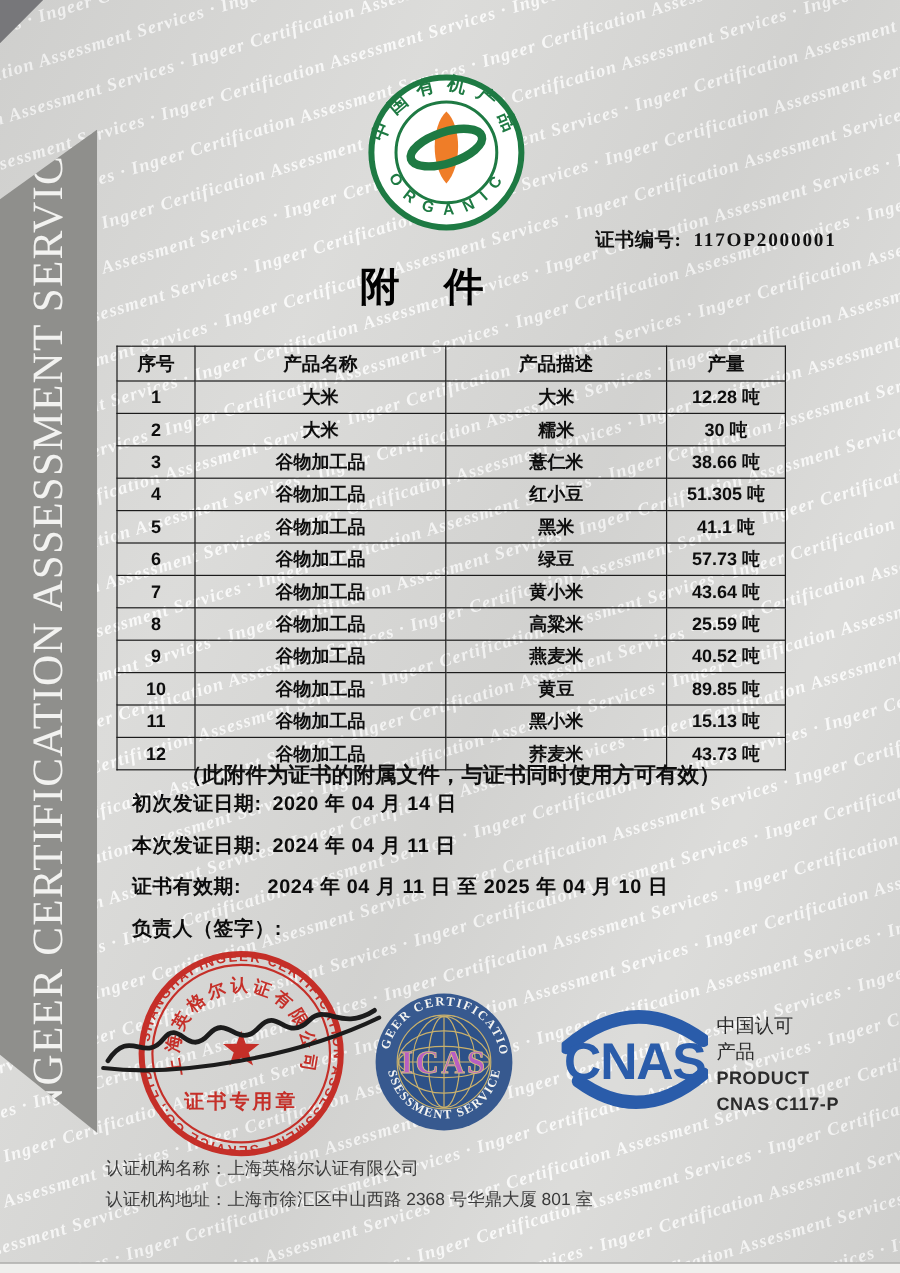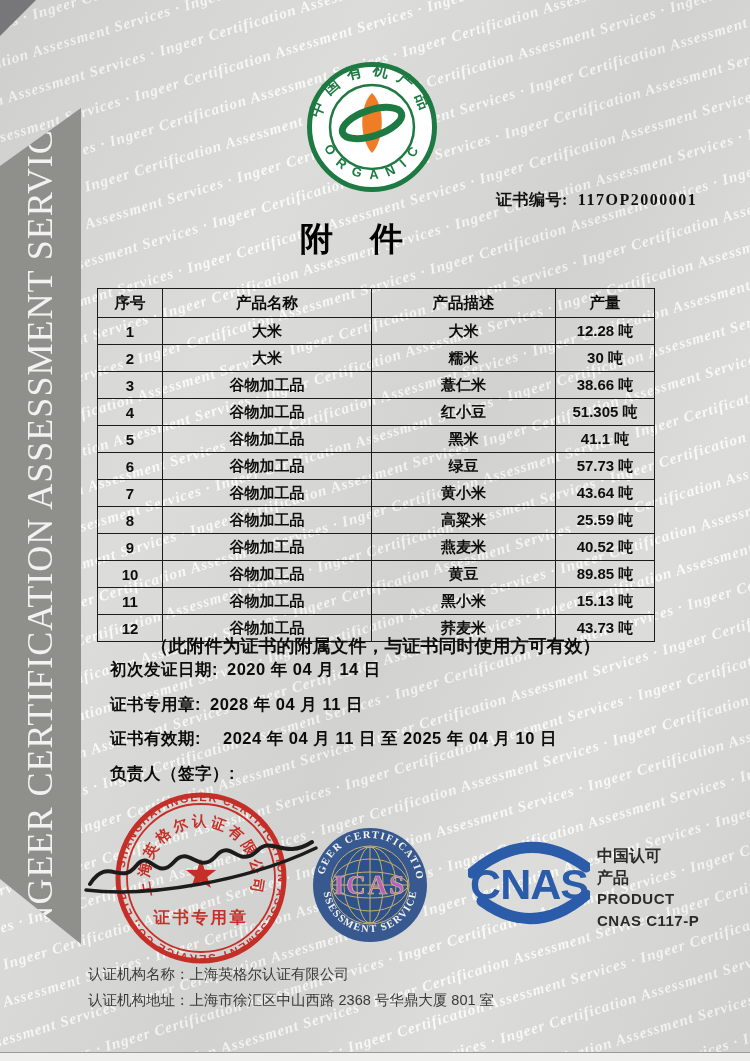--- a/index.html
+++ b/index.html
@@ -51,21 +51,21 @@
   .date-line .val{margin-left:9px;}
   .date-line.l1{top:659px;} .date-line.l2{top:694px;}
   .date-line.l3{top:728px;} .date-line.l3 .val{margin-left:22px;}
   .date-line.l4{top:763px;}
 
   .stamp{position:absolute;left:112px;top:789px;}
   .signature{position:absolute;left:80px;top:822px;z-index:7;}
   .icas-seal{position:absolute;left:311px;top:826px;}
   .cnas-logo{position:absolute;left:468px;top:837px;}
   .cnas-text{position:absolute;left:597px;top:845px;line-height:21.5px;white-space:nowrap;}
-  .cnas-text .cn{font-size:16px;color:#2b2b2b;font-weight:700;}
+  .cnas-text .cn{font-size:16px;color:#2b2b2b;font-weight:400;}
   .cnas-text .en{font-size:15px;color:#2b2b2b;font-weight:bold;letter-spacing:0.5px;}
 
   .footer{position:absolute;left:88px;top:962px;font-size:14.5px;color:#3a3a3a;
           line-height:25.5px;white-space:nowrap;}
   .footer .gap{display:inline-block;width:44px;}
 
   .bottom-edge{position:absolute;left:0;bottom:0;width:750px;height:8px;background:#efefed;
                border-top:1.5px solid #9a9a98;z-index:8;}
 </style>
 </head>
@@ -241,21 +241,21 @@
       </tr>
         </tbody>
     </table>
 
     <div class="table-note">（此附件为证书的附属文件，与证书同时使用方可有效）</div>
 
     <div class="date-line l1">
       <span>初次发证日期:</span><span class="val">2020 年 04 月 14 日</span>
     </div>
     <div class="date-line l2">
-      <span>证书专用章:</span><span class="val">2028 年 04 月 11 日</span>
+      <span>本次发证日期:</span><span class="val">2024 年 04 月 11 日</span>
     </div>
     <div class="date-line l3">
       <span>证书有效期:</span><span class="val">2024 年 04 月 11 日 至 2025 年 04 月 10 日</span>
     </div>
     <div class="date-line l4">
       <span>负责人（签字）:</span>
     </div>
 
     <svg class="stamp" width="178" height="178" viewBox="0 0 178 178" style="opacity:0.93;">
       <circle cx="89" cy="89" r="83" fill="none" stroke="#c4231c" stroke-width="5"></circle>

